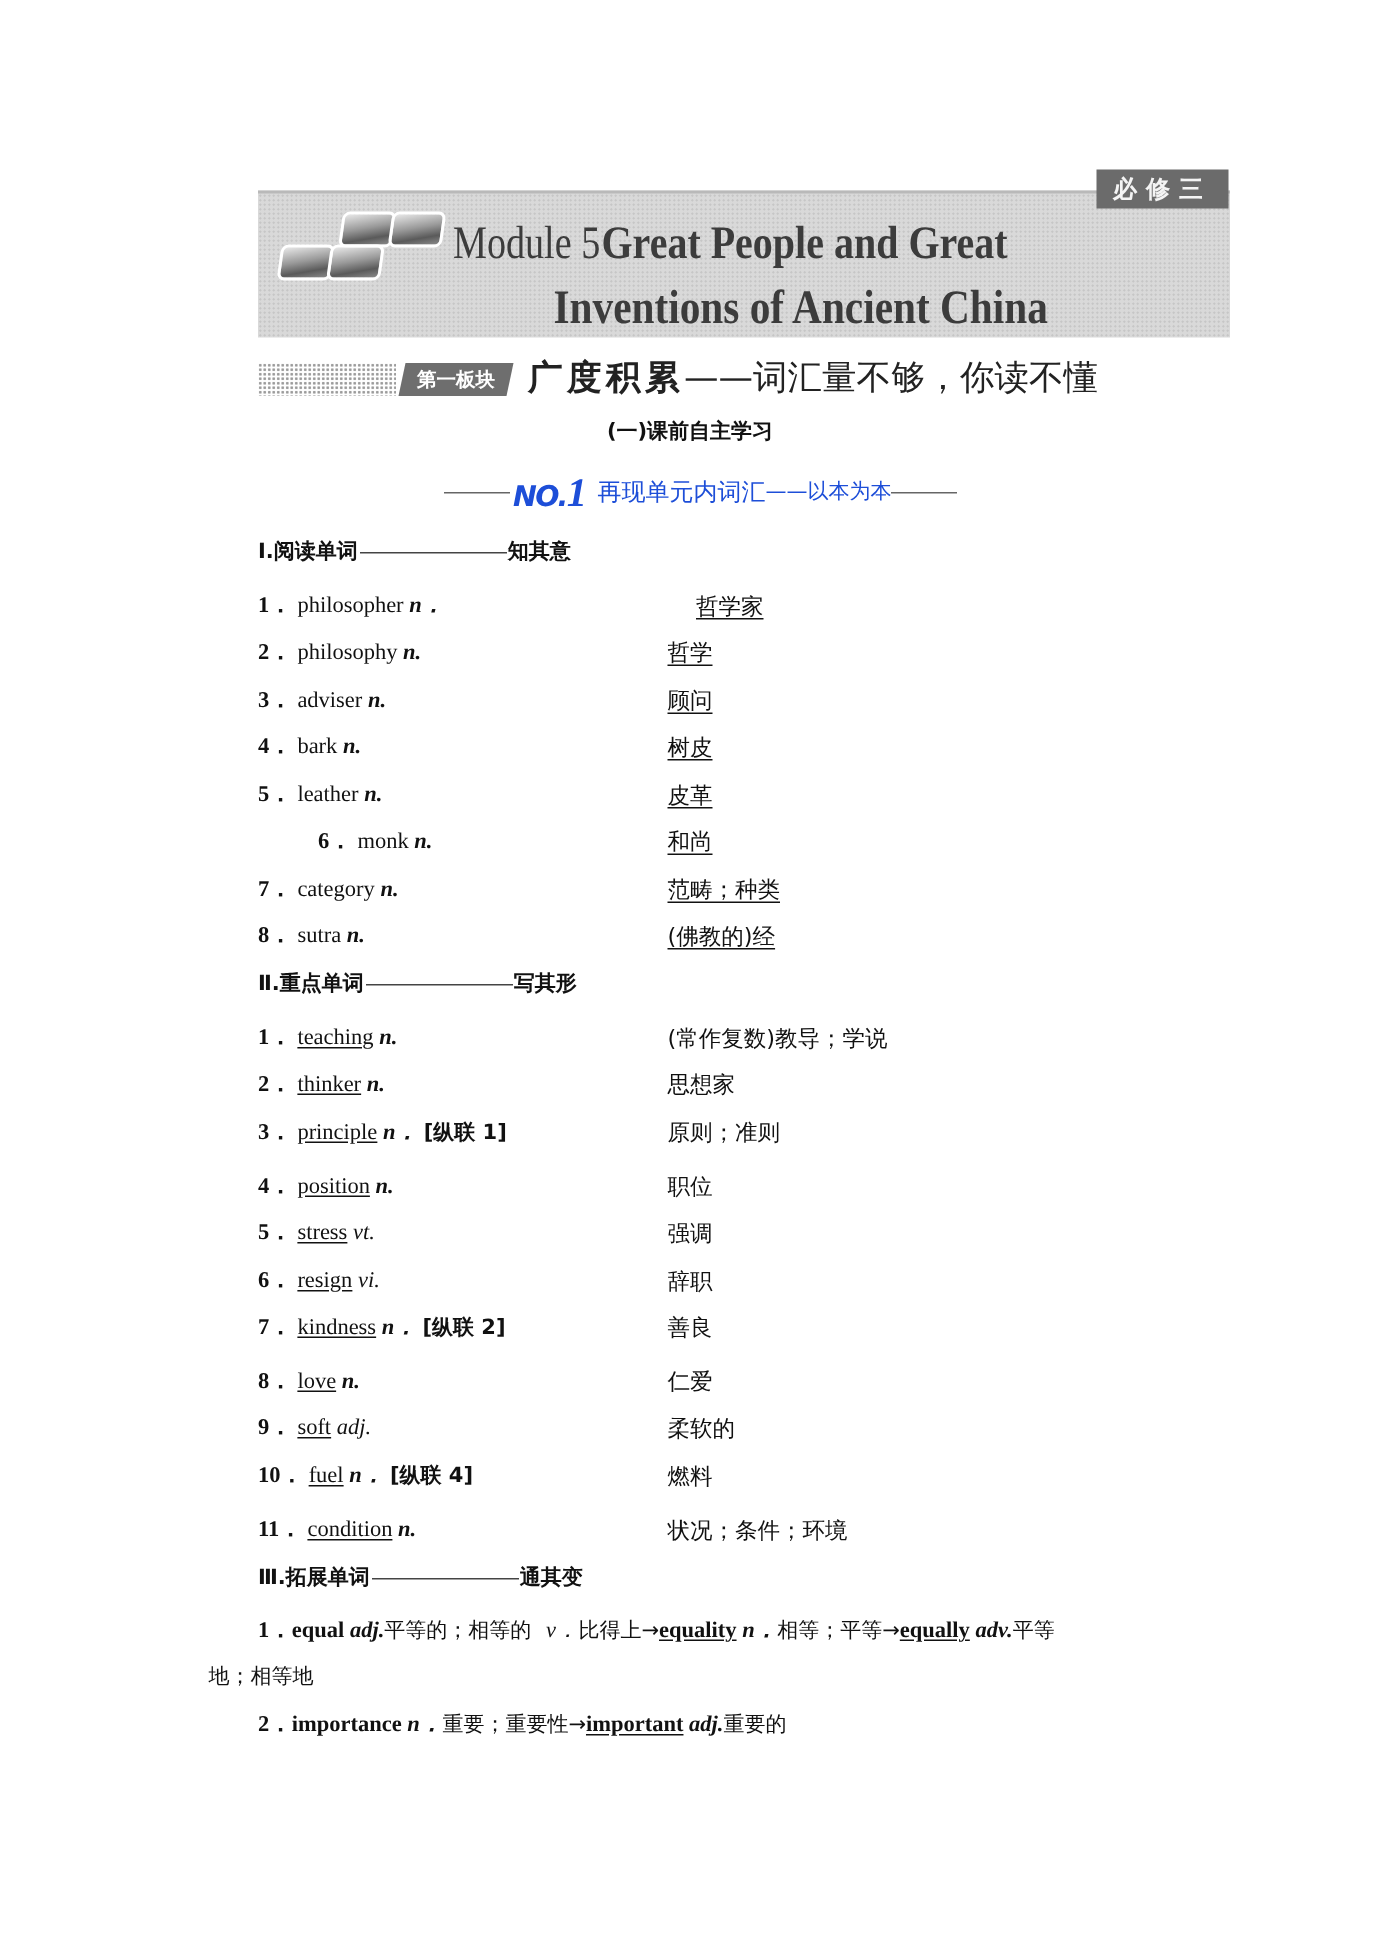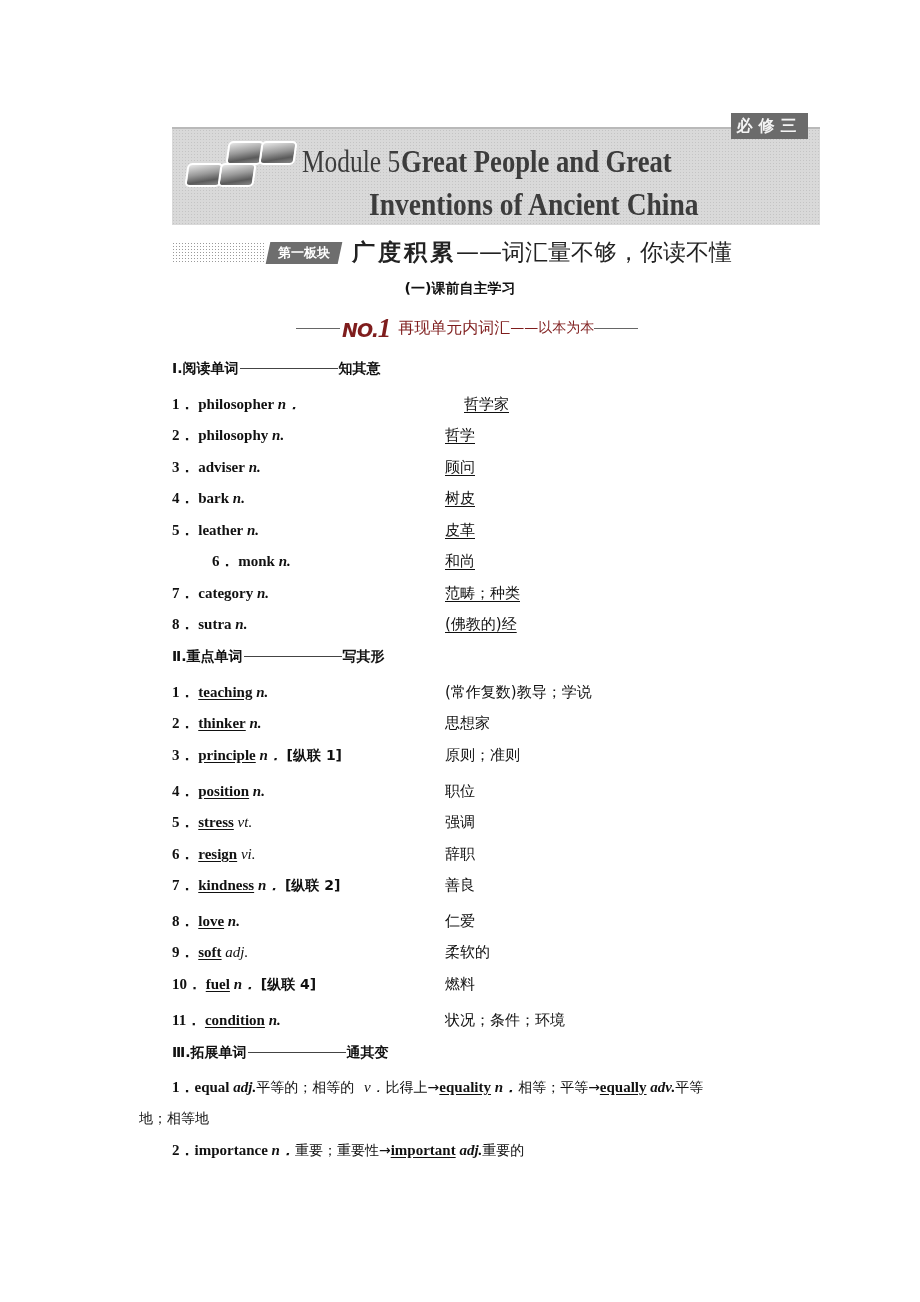--- a/index.html
+++ b/index.html
@@ -11,21 +11,21 @@
 
     
     .banner {
       position: absolute; left: 172px; top: 127px; width: 648px; height: 96px;
       background-color: #d9d9d9;
       background-image: radial-gradient(#c4c4c4 0.6px, transparent 0.8px);
       background-size: 3px 3px;
       border-top: 2px solid #b9b9b9;
     }
     .tag-bixiu {
-      position: absolute; left: 731px; top: 113px; width: 77px; height: 26px;
+      position: absolute; left: 731px; top: 113px; width: 88px; height: 26px;
       background: #6b6b6b; color: #f4f4f4;
       font-family: "DejaVu Sans", sans-serif; font-weight: bold;
       font-size: 16px; letter-spacing: 6px;
       display: flex; align-items: center; justify-content: center;
     }
     .tile {
       position: absolute; border: 2px solid #fff; border-radius: 5px;
       background: linear-gradient(170deg, #e8e8e8 0%, #9a9a9a 45%, #5a5a5a 75%, #8a8a8a 100%);
       transform: skewX(-8deg);
     }
@@ -60,40 +60,40 @@
       font-family: "DejaVu Sans", sans-serif; font-size: 23px; line-height: 32px; color: #222;
     }
     .section-title .strong { font-weight: bold; letter-spacing: 3px; }
 
     .subsection {
       position: absolute; left: 0; width: 920px; top: 278px; text-align: center;
       font-family: "DejaVu Sans", sans-serif; font-size: 14px; font-weight: bold; line-height: 20px;
     }
     .no1-row {
       position: absolute; left: 296px; top: 314px; height: 28px; white-space: nowrap;
-      display: flex; align-items: center; font-family: "DejaVu Sans", sans-serif; color: #7f1d1d;
+      display: flex; align-items: center; font-family: "DejaVu Sans", sans-serif; color: #1d4ed8;
     }
     .rule { display: inline-block; height: 1px; background: #666; }
     .no1-label { font-style: italic; font-weight: bold; font-size: 19px; margin: 0 4px 0 2px; letter-spacing: -1px; }
     .no1-label .big { font-size: 27px; font-family: "Liberation Serif", serif; }
     .no1-title { font-size: 16px; margin-left: 4px; }
     .no1-sub { font-size: 14px; }
 
     
     .part-head {
       position: absolute; left: 172px; white-space: nowrap;
       font-family: "DejaVu Sans", sans-serif; font-size: 14px; font-weight: bold; line-height: 20px;
       display: flex; align-items: center;
     }
     .part-head .dash { display: inline-block; width: 98px; height: 1px; background: #444; margin: 0 1px; }
 
     
     .row { position: absolute; left: 172px; height: 22px; white-space: nowrap; font-size: 15px; line-height: 22px; }
     .row .num { font-weight: bold; display: inline-block; }
-    .row .word { font-weight: bold; }
+    .row .word { font-weight: normal; }
     .row .u { text-decoration: underline; text-underline-offset: 2px; }
     .row .pos { font-weight: bold; font-style: italic; }
     .row .link { font-family: "DejaVu Sans", sans-serif; font-weight: bold; font-size: 14px; }
     .meaning {
       position: absolute; left: 445px; white-space: nowrap;
       font-family: "DejaVu Sans", sans-serif; font-size: 15px; line-height: 22px;
     }
     .meaning.u { text-decoration: underline; text-underline-offset: 3px; }
 
     .para {

